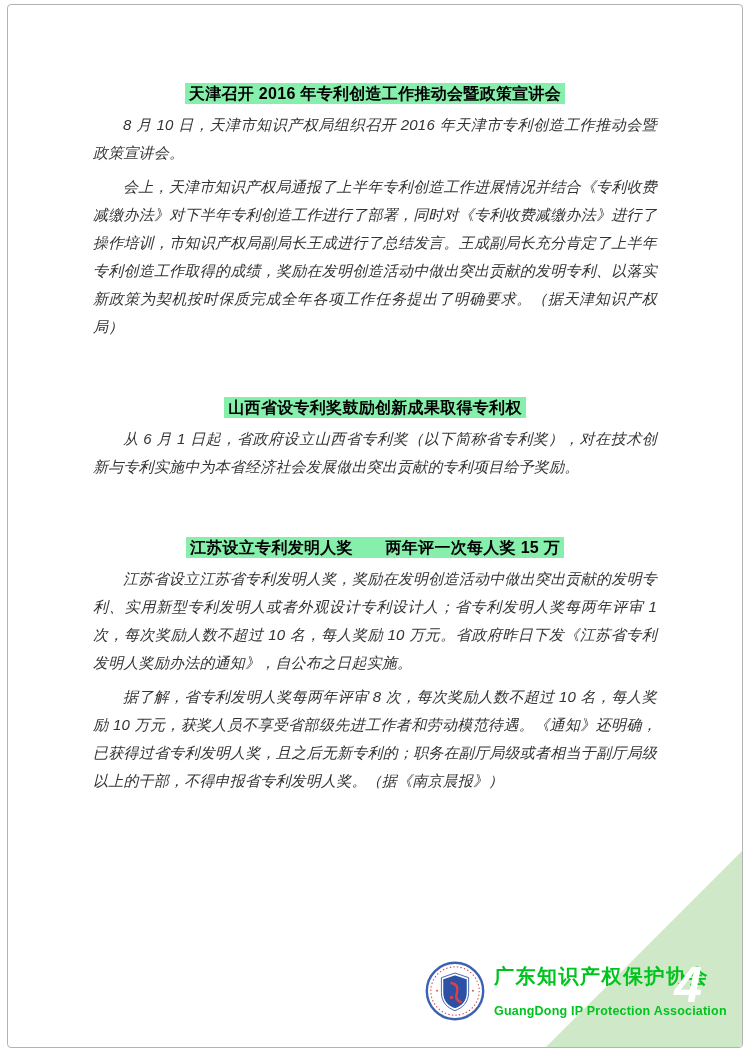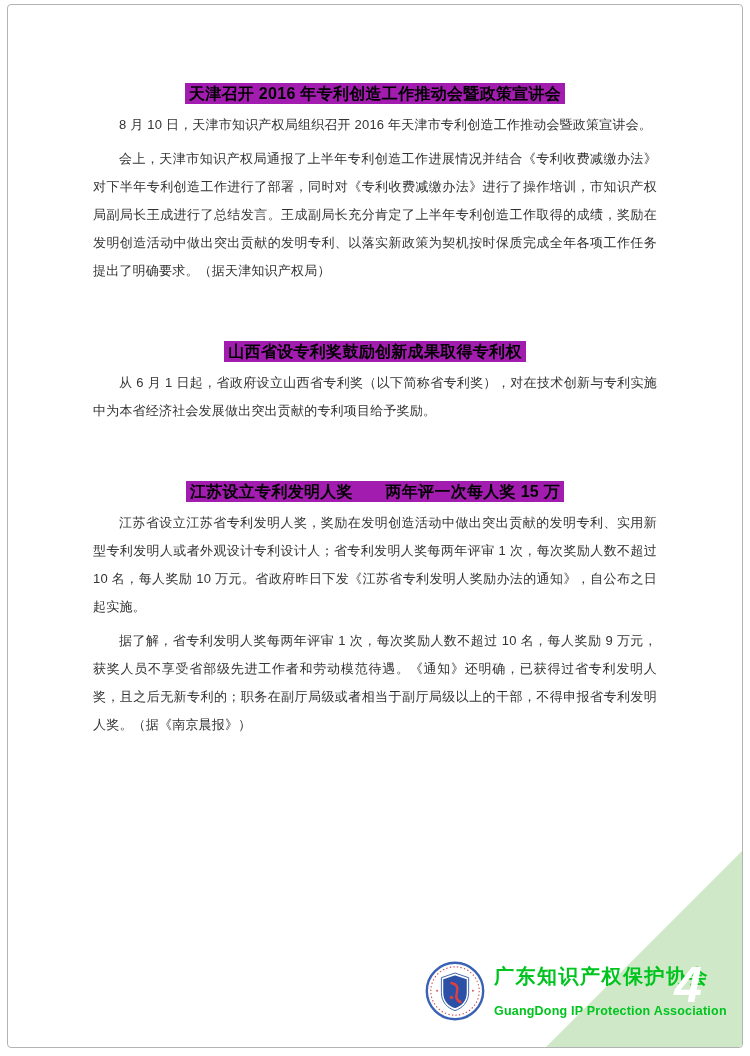--- a/index.html
+++ b/index.html
@@ -12,24 +12,24 @@
     position:absolute;left:7px;top:4px;width:736px;height:1044px;
     background:#fff;border:1px solid #b3b3b3;border-radius:4px;
     overflow:hidden;box-sizing:border-box;
   }
   .content{padding:0 85px;position:relative;z-index:2;}
   .sec-title{
     text-align:center;font-size:16px;font-weight:bold;color:#000;
     line-height:22px;margin:56px 0 0 0;letter-spacing:.3px;
   }
   .sec-title.first{margin-top:78px;}
-  .sec-title .hl{background:#a21caf;padding:2px 4px;}
+  .sec-title .hl{background:#86efac;padding:2px 4px;}
   .content p{
-    margin:6px 0 0 0;font-size:13px;line-height:28px;color:#333;
-    text-align:justify;text-indent:2em;letter-spacing:.2px;
+    margin:6px 0 0 0;font-size:15px;line-height:28px;color:#333;
+    text-align:justify;text-indent:2em;letter-spacing:.2px;font-style:italic;
   }
   .corner-triangle{
     position:absolute;right:0;bottom:0;width:196px;height:196px;
     background:#cfe9c8;
     clip-path:polygon(100% 0,0 100%,100% 100%);
     z-index:1;
   }
   .footer{
     position:absolute;left:417px;top:956px;z-index:3;
     display:flex;align-items:center;
@@ -61,21 +61,21 @@
 
     <h2 class="sec-title first"><span class="hl">天津召开 2016 年专利创造工作推动会暨政策宣讲会</span></h2>
     <p>8 月 10 日，天津市知识产权局组织召开 2016 年天津市专利创造工作推动会暨政策宣讲会。</p>
     <p>会上，天津市知识产权局通报了上半年专利创造工作进展情况并结合《专利收费减缴办法》对下半年专利创造工作进行了部署，同时对《专利收费减缴办法》进行了操作培训，市知识产权局副局长王成进行了总结发言。王成副局长充分肯定了上半年专利创造工作取得的成绩，奖励在发明创造活动中做出突出贡献的发明专利、以落实新政策为契机按时保质完成全年各项工作任务提出了明确要求。（据天津知识产权局）</p>
 
     <h2 class="sec-title"><span class="hl">山西省设专利奖鼓励创新成果取得专利权</span></h2>
     <p>从 6 月 1 日起，省政府设立山西省专利奖（以下简称省专利奖），对在技术创新与专利实施中为本省经济社会发展做出突出贡献的专利项目给予奖励。</p>
 
     <h2 class="sec-title"><span class="hl">江苏设立专利发明人奖　　两年评一次每人奖 15 万</span></h2>
     <p>江苏省设立江苏省专利发明人奖，奖励在发明创造活动中做出突出贡献的发明专利、实用新型专利发明人或者外观设计专利设计人；省专利发明人奖每两年评审 1 次，每次奖励人数不超过 10 名，每人奖励 10 万元。省政府昨日下发《江苏省专利发明人奖励办法的通知》，自公布之日起实施。</p>
-    <p>据了解，省专利发明人奖每两年评审 1 次，每次奖励人数不超过 10 名，每人奖励 9 万元，获奖人员不享受省部级先进工作者和劳动模范待遇。《通知》还明确，已获得过省专利发明人奖，且之后无新专利的；职务在副厅局级或者相当于副厅局级以上的干部，不得申报省专利发明人奖。（据《南京晨报》）</p>
+    <p>据了解，省专利发明人奖每两年评审 8 次，每次奖励人数不超过 10 名，每人奖励 10 万元，获奖人员不享受省部级先进工作者和劳动模范待遇。《通知》还明确，已获得过省专利发明人奖，且之后无新专利的；职务在副厅局级或者相当于副厅局级以上的干部，不得申报省专利发明人奖。（据《南京晨报》）</p>
 
   </div>
 
   <div class="footer">
     <div class="logo">
       <svg viewBox="0 0 60 60" width="60" height="60" aria-hidden="true">
         <circle cx="30" cy="30" r="28.2" fill="#ffffff" stroke="#3a62b4" stroke-width="2.4"></circle>
         <circle cx="30" cy="30" r="24.2" fill="none" stroke="#d05050" stroke-width="1.1" stroke-dasharray="1.4 2.2"></circle>
         <path d="M10.5 30 l2 -1.6 l0.5 2.4 Z" fill="#d43a3a"></path>
         <path d="M49.5 30 l-2 -1.6 l-0.5 2.4 Z" fill="#d43a3a"></path>

